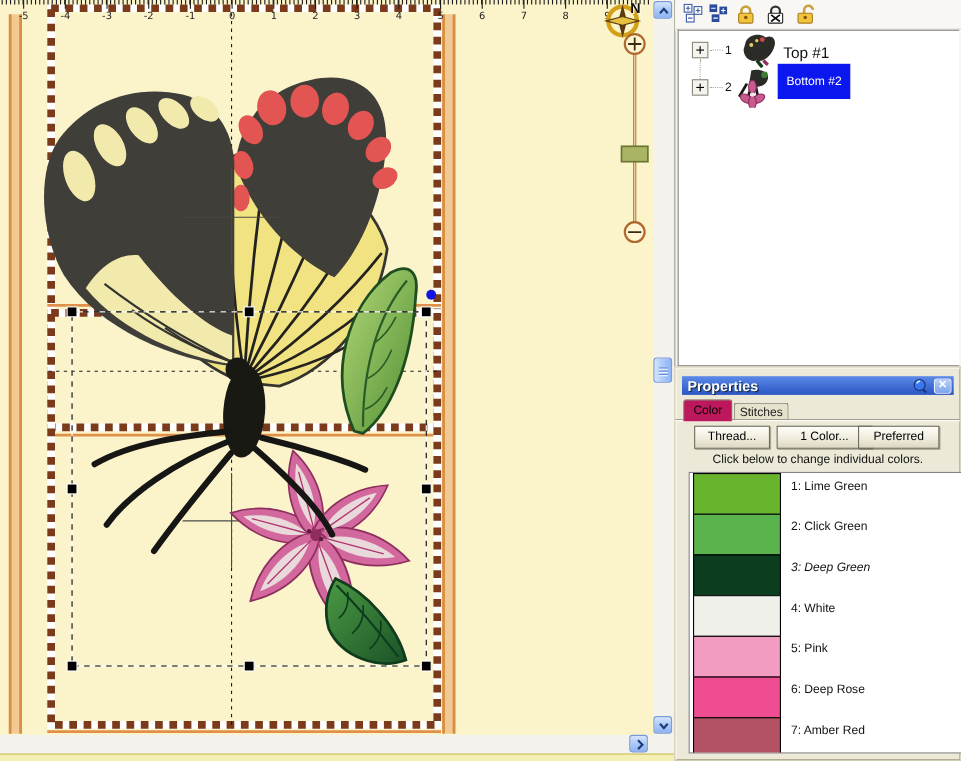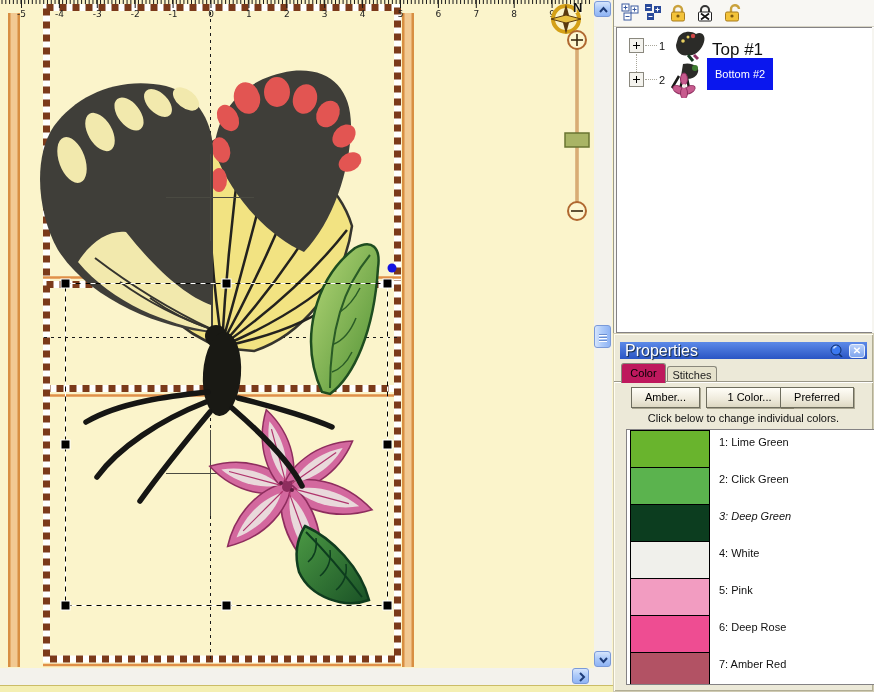--- a/index.html
+++ b/index.html
@@ -34,30 +34,30 @@
   .tb-icon{position:absolute;top:3px;width:20px;height:20px;}
   #layers-list{position:absolute;left:2px;top:27px;width:256px;height:306px;background:#fff;
                border:1px solid #848284;border-right:none;box-sizing:border-box;}
   .plus-btn{position:absolute;width:15px;height:15px;background:#f4f3ee;border:1px solid #8a887e;
             box-sizing:border-box;}
   .plus-btn i{position:absolute;left:3px;top:6px;width:7px;height:1px;background:#000;}
   .plus-btn b{position:absolute;left:6px;top:3px;width:1px;height:7px;background:#000;}
   .dotline-h{position:absolute;height:0;border-top:1px dotted #a8a69a;}
   .dotline-v{position:absolute;width:0;border-left:1px dotted #a8a69a;}
   .layer-num{position:absolute;font-size:11px;color:#111;}
-  .layer-label{position:absolute;font-size:17px;color:#111;}
+  .layer-label{position:absolute;font-size:14px;color:#111;}
   #layer2-label{background:#0a17ee;color:#fff;padding:10px 8px;font-size:11px;}
   
   #properties-panel{position:absolute;left:613px;top:333px;width:261px;height:359px;background:#ece9d8;
                     border:1px solid #cfcab2;box-shadow:inset 1px 1px 0 #fffdf2, inset -1px -1px 0 #b2ae94;
                     box-sizing:border-box;}
   #prop-titlebar{position:absolute;left:6px;top:8px;right:6px;height:17px;
                  background:linear-gradient(180deg,#5c8ae8,#2a55c4);
                  display:flex;align-items:center;}
-  #prop-title{color:#fff;font-weight:normal;font-size:16px;padding-left:5px;flex:1;
+  #prop-title{color:#fff;font-weight:bold;font-size:13px;padding-left:5px;flex:1;
               text-shadow:1px 1px 1px #123;}
   #pin-icon{width:13px;height:13px;margin-right:6px;}
   #prop-close{width:16px;height:14px;margin-right:2px;border:1px solid #e6eefc;border-radius:3px;
               background:linear-gradient(180deg,#b8d0fa,#7fa5ee);color:#fff;font-weight:bold;
               font-size:10px;line-height:12px;text-align:center;box-sizing:border-box;}
   .tab{position:absolute;box-sizing:border-box;text-align:center;
        border:1px solid #8a887c;border-bottom:none;border-radius:3px 3px 0 0;font-size:11px;}
   #tab-color{left:7px;top:29px;width:45px;height:20px;background:#be185d;padding-top:3px;z-index:2;}
   #tab-stitches{left:53px;top:32px;width:50px;height:17px;background:#e6e2cc;padding-top:2px;color:#222;}
   #tab-base{position:absolute;left:0;top:48px;width:100%;height:0;border-top:1px solid #fff;
@@ -596,21 +596,21 @@
         <path d="M3.5,4.5 a3,3 0 0 1 3,-2" fill="none" stroke="#cfe2ff" stroke-width="1.6"></path>
         <path d="M9,10 L12,13" stroke="#10306e" stroke-width="1.6"></path>
       </svg>
       <div id="prop-close">✕</div>
     </div>
 
     <div id="tab-color" class="tab">Color</div>
     <div id="tab-stitches" class="tab">Stitches</div>
     <div id="tab-base"></div>
 
-    <div id="btn-thread" class="xp-btn">Amber...</div>
+    <div id="btn-thread" class="xp-btn">Thread...</div>
     <div id="btn-1color" class="xp-btn">1 Color...</div>
     <div id="btn-preferred" class="xp-btn">Preferred</div>
 
     <div id="prop-hint">Click below to change individual colors.</div>
 
     <div id="color-list">
       <div id="color-rows">
           <div class="color-row">
             <div class="color-swatch" style="background: rgb(105, 180, 45);"></div>
             <span class="color-label">1: Lime Green</span>

